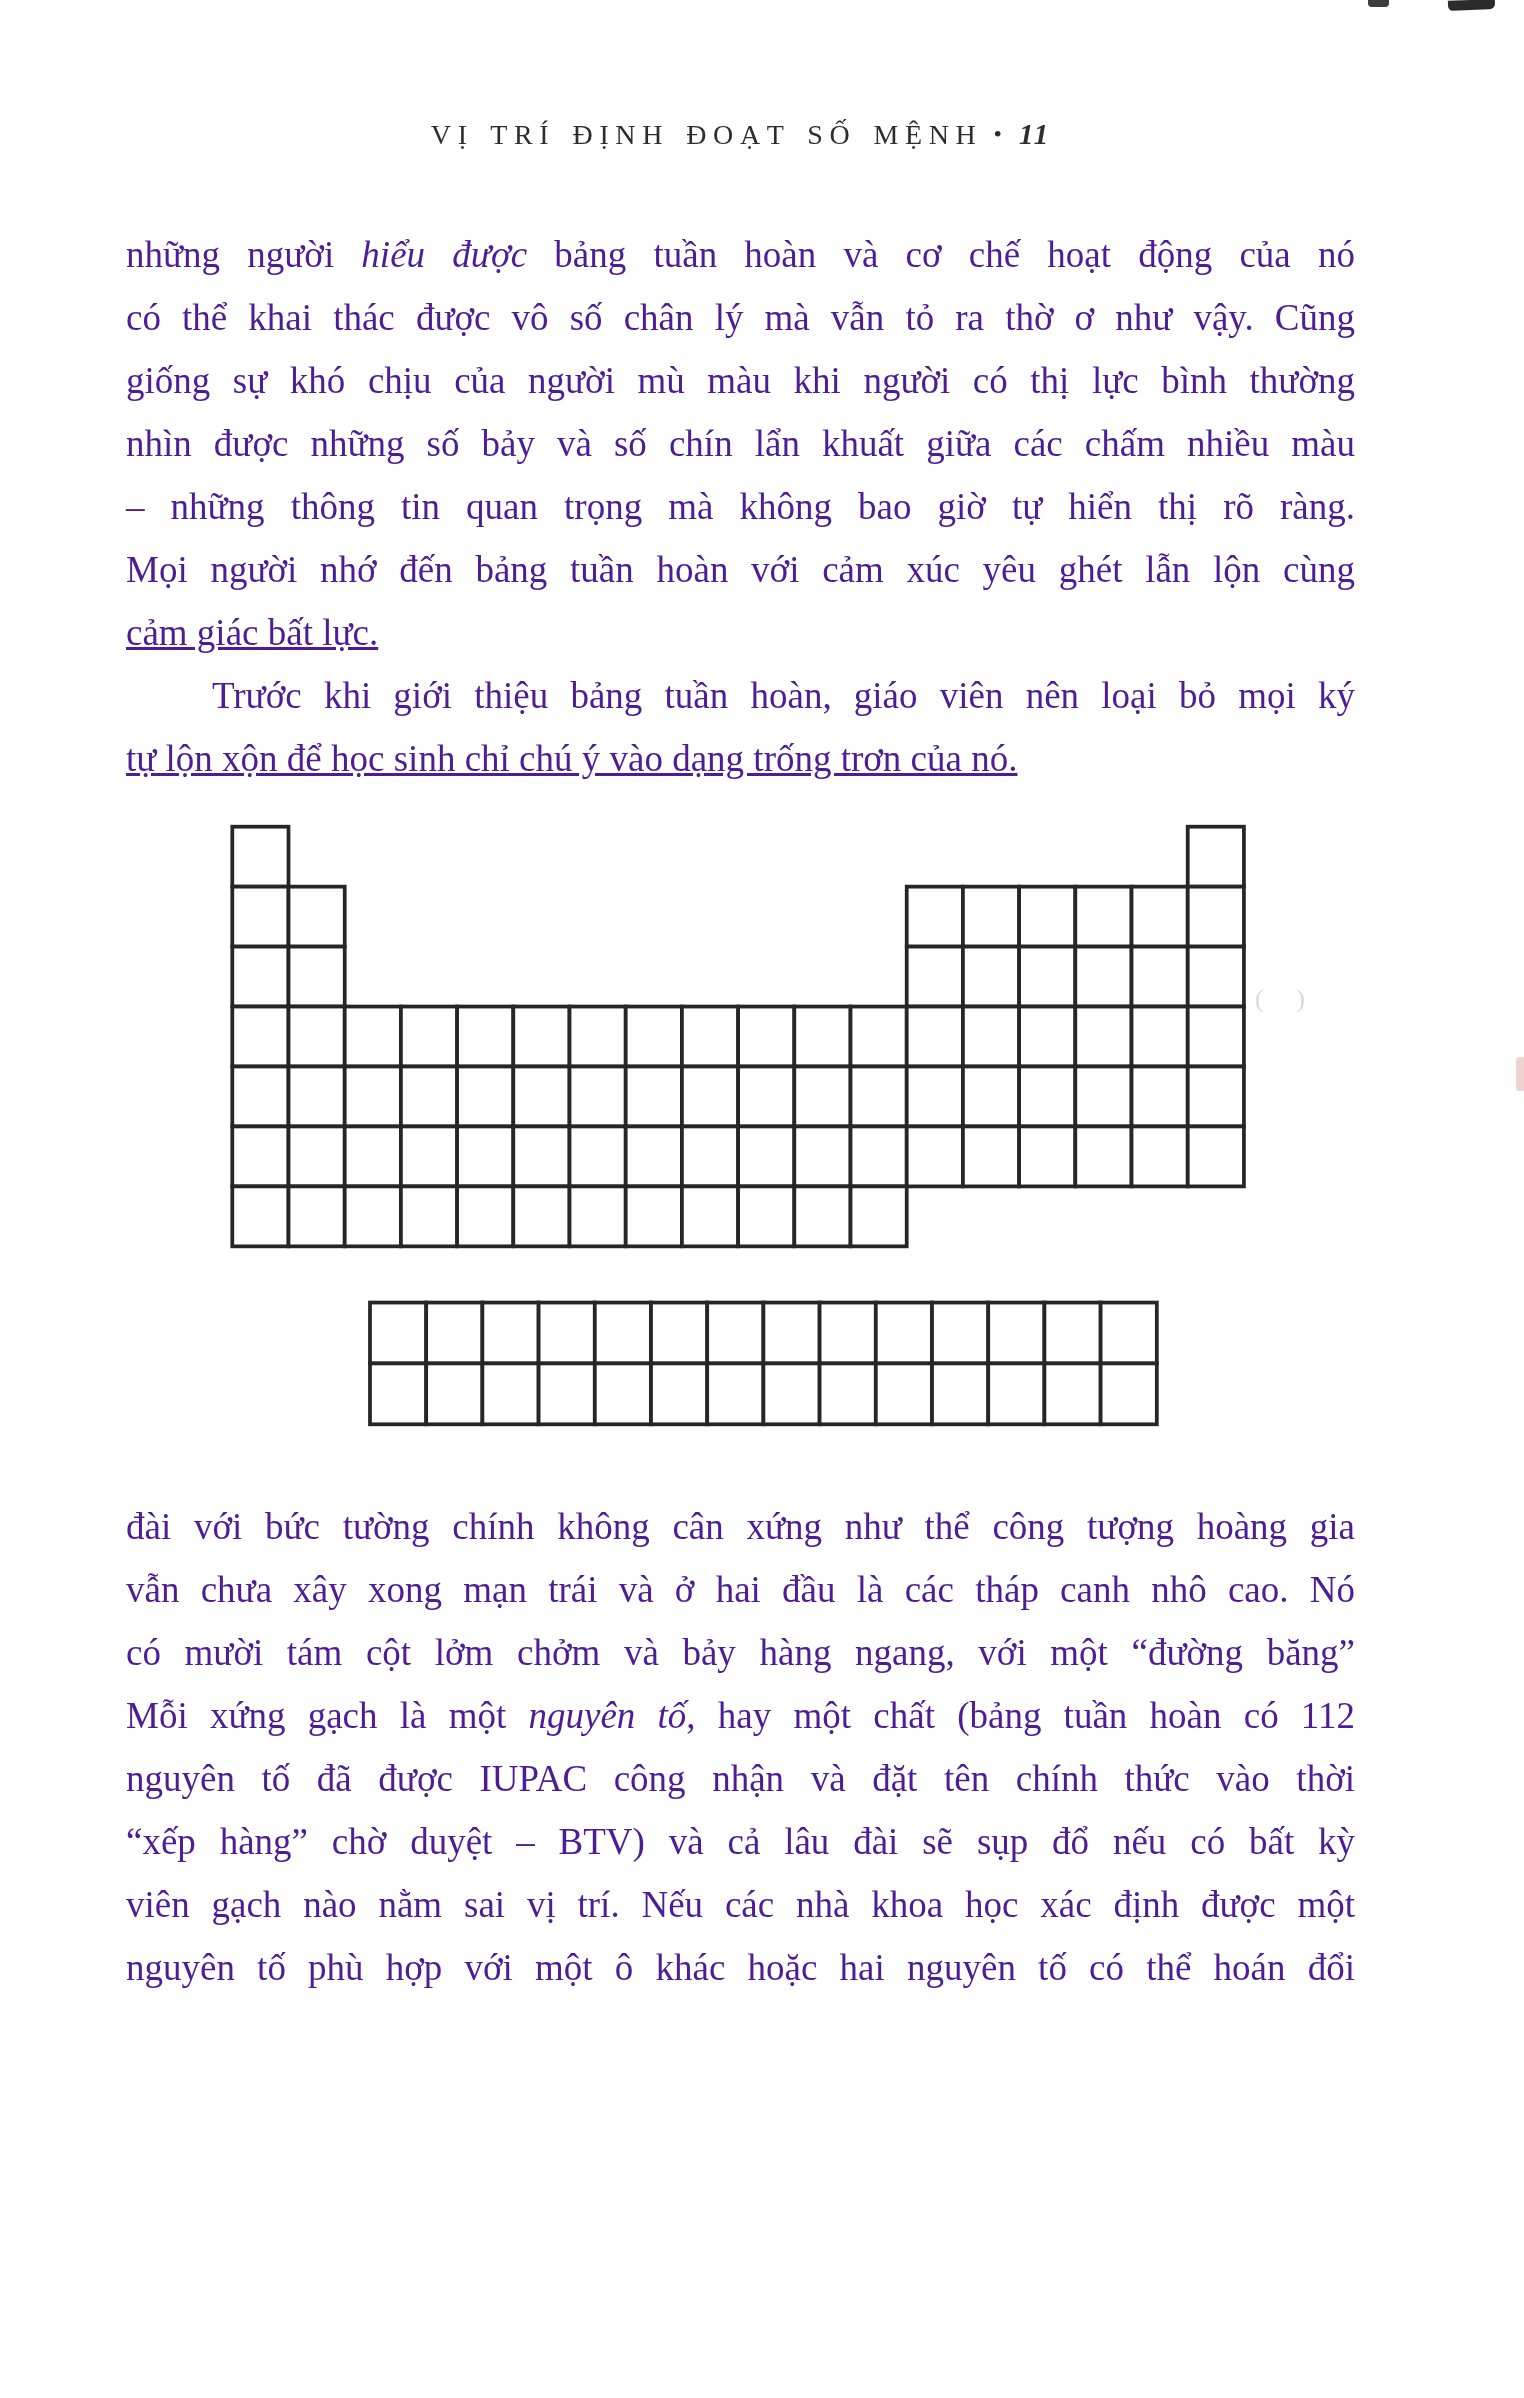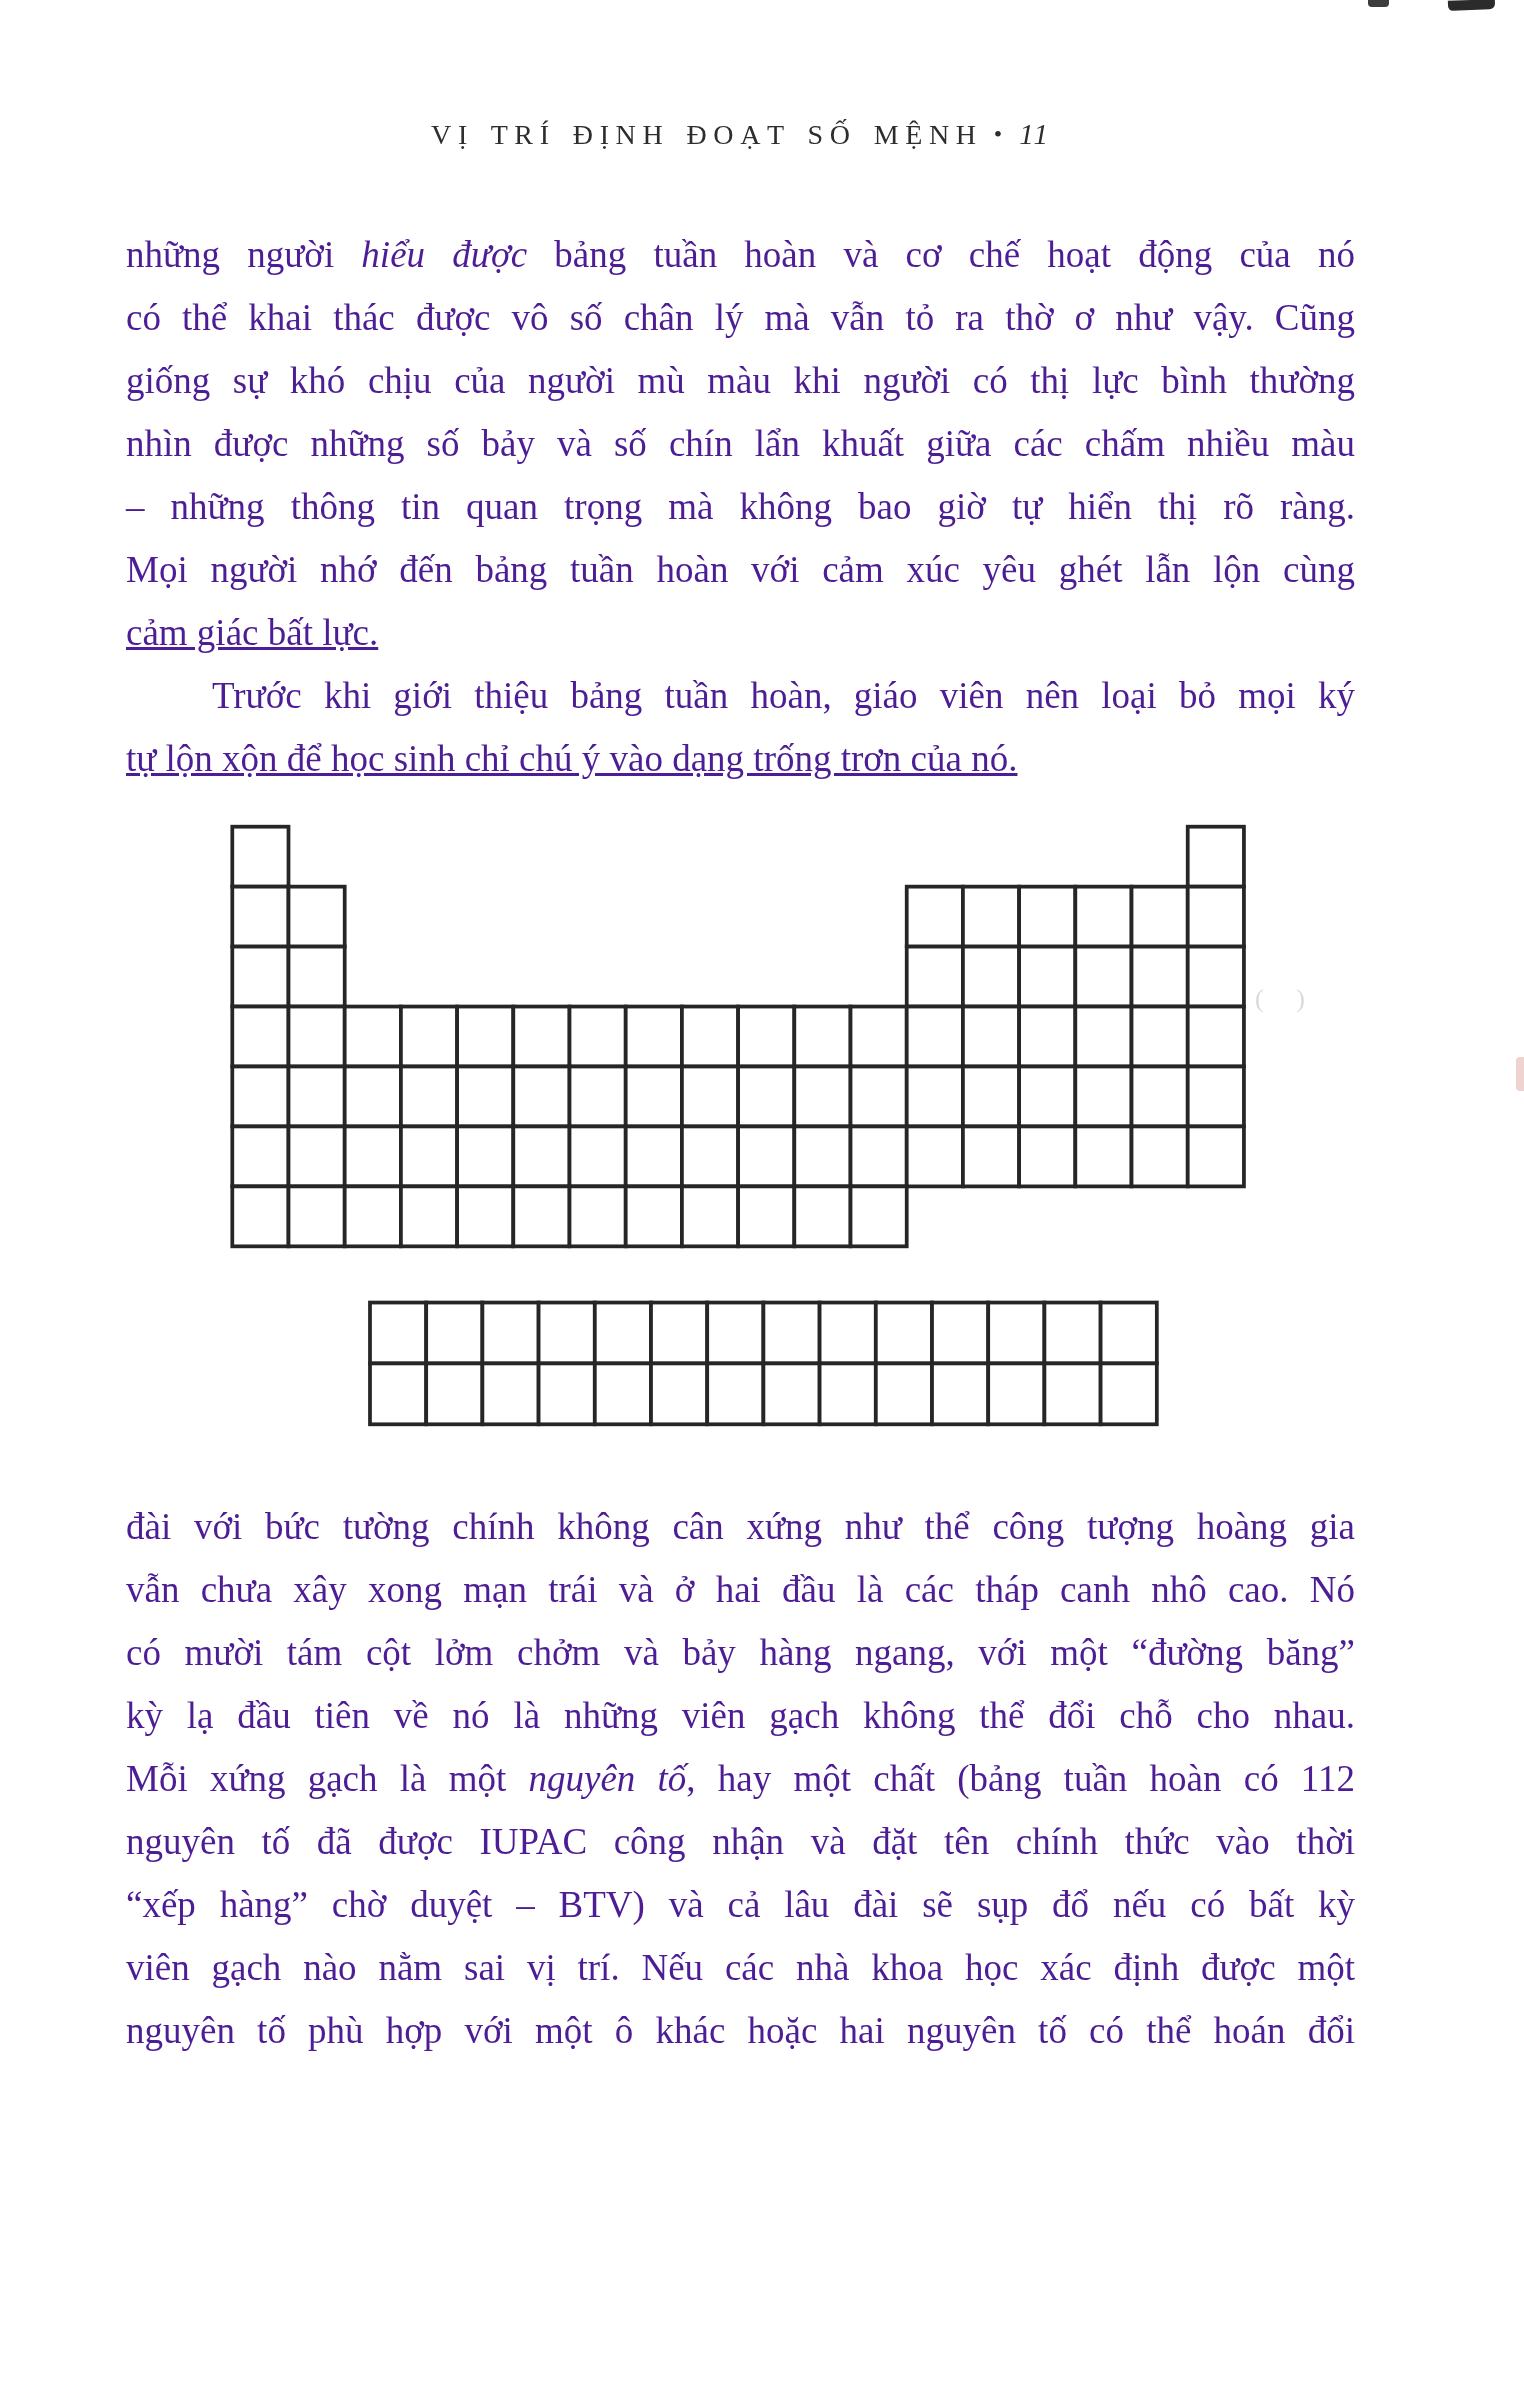--- a/index.html
+++ b/index.html
@@ -27,20 +27,21 @@
   .running-header .bullet{
     letter-spacing:0;
     margin:0 17px 0 11.2px;
     font-size:24px;
     vertical-align:1.9px;
   }
   .running-header .pagenum{
     font-style:italic;
     letter-spacing:1.9px;
     font-size:29px;
+    font-weight:bold;
   }
   
   .textblock{
     position:absolute;
     left:126px;
     width:1229px;
   }
   .line{
     height:63px;
     line-height:63px;
@@ -205,21 +206,20 @@
       <rect x="995" y="1455" width="60" height="65" fill="#ffffff" stroke="#262626" stroke-width="4"></rect>
       <rect x="1055" y="1455" width="60" height="65" fill="#ffffff" stroke="#262626" stroke-width="4"></rect>
       <rect x="1115" y="1455" width="60" height="65" fill="#ffffff" stroke="#262626" stroke-width="4"></rect>
       <rect x="1175" y="1455" width="60" height="65" fill="#ffffff" stroke="#262626" stroke-width="4"></rect>
     </svg>
 
   <div id="block2" class="textblock">
       <div class="line"><span>đài với bức tường chính không cân xứng như thể công tượng hoàng gia</span></div>
       <div class="line"><span>vẫn chưa xây xong mạn trái và ở hai đầu là các tháp canh nhô cao. Nó</span></div>
       <div class="line"><span>có mười tám cột lởm chởm và bảy hàng ngang, với một “đường băng”</span></div>
-      <div class="line"><span>kỳ lạ đầu tiên về nó là những viên gạch không thể đổi chỗ cho nhau.</span></div>
       <div class="line"><span>Mỗi xứng gạch là một </span><i>nguyên tố</i><span>, hay một chất (bảng tuần hoàn có 112</span></div>
       <div class="line"><span>nguyên tố đã được IUPAC công nhận và đặt tên chính thức vào thời</span></div>
       <div class="line"><span>“xếp hàng” chờ duyệt – BTV) và cả lâu đài sẽ sụp đổ nếu có bất kỳ</span></div>
       <div class="line"><span>viên gạch nào nằm sai vị trí. Nếu các nhà khoa học xác định được một</span></div>
       <div class="line"><span>nguyên tố phù hợp với một ô khác hoặc hai nguyên tố có thể hoán đổi</span></div>
     </div>
 
   <div class="speck s1"></div>
   <div class="speck s2"></div>
   <div class="speck s3">( )</div>

